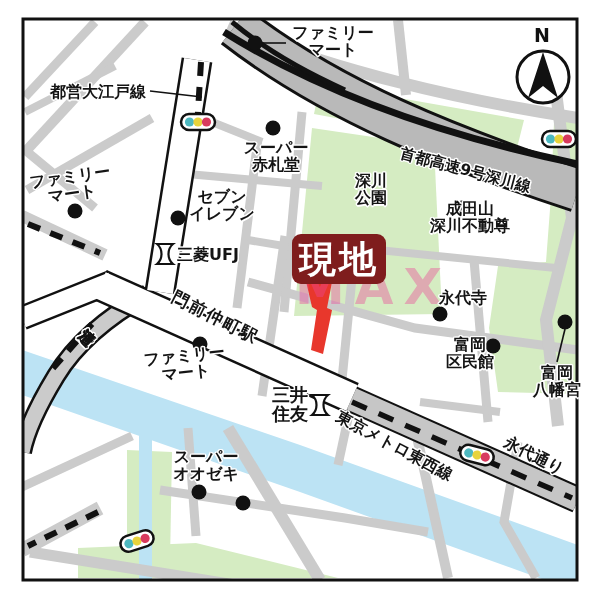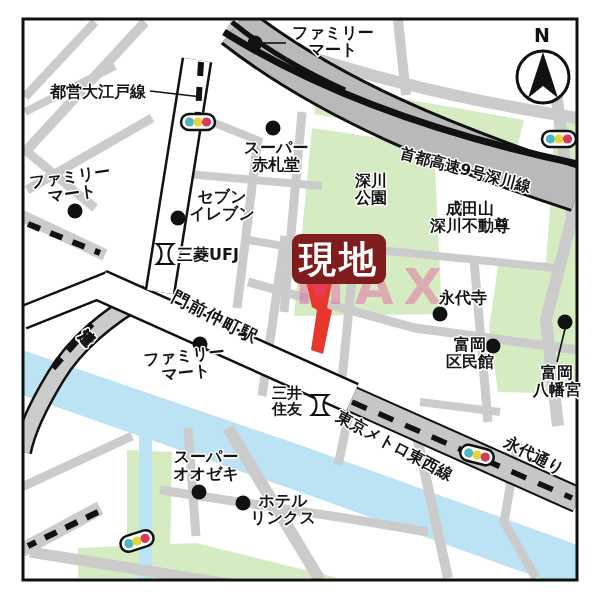--- a/index.html
+++ b/index.html
@@ -193,26 +193,24 @@
   <div class="lbl" style="left:177px;top:246px;">三菱UFJ</div>
   <div class="lbl ctr" style="left:424px;top:200px;width:92px;">成田山
 深川不動尊</div>
   <div class="lbl" style="left:412px;top:289px;margin-left:27px;">永代寺</div>
   <div class="lbl" style="left:168px;top:308px;font-size:17px;letter-spacing:2px;transform:rotate(27deg);">門前仲町駅</div>
   <div class="lbl ctr" style="left:25px;top:168px;width:92px;transform:rotate(-8deg);">ファミリー
 マート</div>
   <div class="lbl ctr" style="left:139px;top:347px;width:92px;transform:rotate(-6deg);">ファミリー
 マート</div>
   <div class="lbl" style="left:86px;top:320px;font-size:15px;writing-mode:vertical-rl;transform:rotate(45deg);letter-spacing:1px;">清澄通り</div>
-  <div class="lbl" style="left:272px;top:385px;font-size:15px;">三井
+  <div class="lbl" style="left:272px;top:385px;font-size:18px;">三井
 住友</div>
   <div class="lbl" style="left:330px;top:437px;transform:rotate(28deg);">東京メトロ東西線</div>
   <div class="lbl" style="left:502px;top:447px;transform:rotate(27deg);">永代通り</div>
   <div class="lbl ctr" style="left:166px;top:448px;width:80px;">スーパー
 オオゼキ</div>
-  <div class="lbl ctr" style="left:243px;top:492px;width:80px;">ホテル
-リンクス</div>
   <div class="lbl ctr" style="left:430px;top:336px;width:80px;">富岡
 区民館</div>
   <div class="lbl ctr" style="left:517px;top:364px;width:80px;">富岡
 八幡宮</div>
 
 </div>
 
 </body></html>

